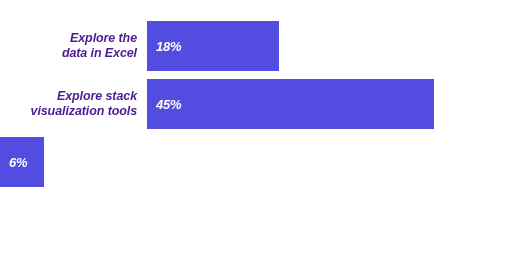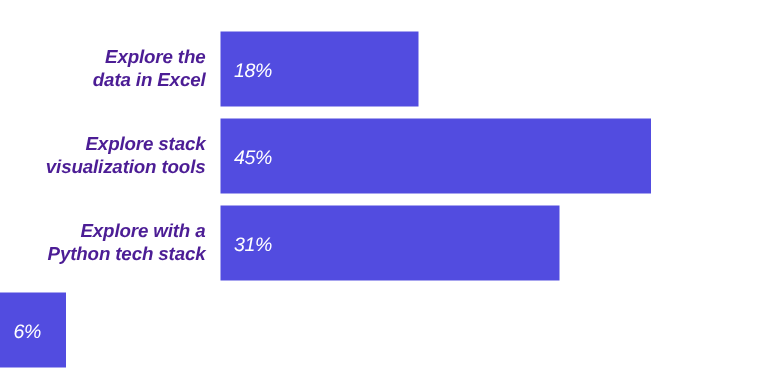--- a/index.html
+++ b/index.html
@@ -54,21 +54,21 @@
   .bar {
     height: 100%;
     background: #524CE0;
     display: flex;
     align-items: center;
     box-sizing: border-box;
     padding-left: 9px;
   }
   .bar-value {
     color: #ffffff;
-    font-weight: normal;
+    font-weight: bold;
     font-style: italic;
     font-size: 13px;
     letter-spacing: -0.2px;
     white-space: nowrap;
   }
 </style>
 </head>
 <body>
 
 <div id="chart">
@@ -86,29 +86,20 @@
   <div class="row">
     <div class="cat-label">Explore stack
 visualization tools</div>
     <div class="bar-area">
       <div class="bar" style="width:287px">
         <span class="bar-value">45%</span>
       </div>
     </div>
   </div>
 
-  <div class="row">
-    <div class="cat-label">Explore with a
-Python tech stack</div>
-    <div class="bar-area">
-      <div class="bar" style="width:226px">
-        <span class="bar-value">31%</span>
-      </div>
-    </div>
-  </div>
 
   <div class="row">
     <div class="bar-area">
       <div class="bar" style="width:44px">
         <span class="bar-value">6%</span>
       </div>
     </div>
   </div>
 
 </div>

